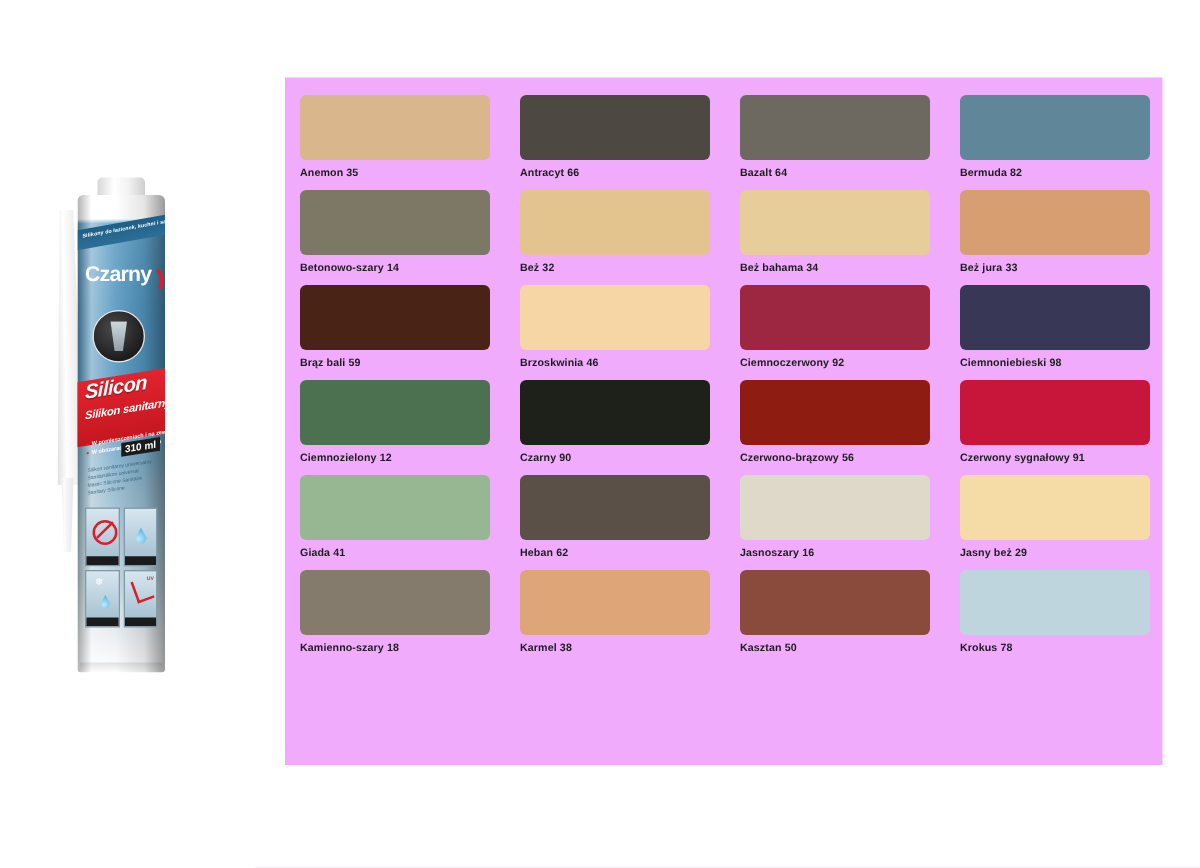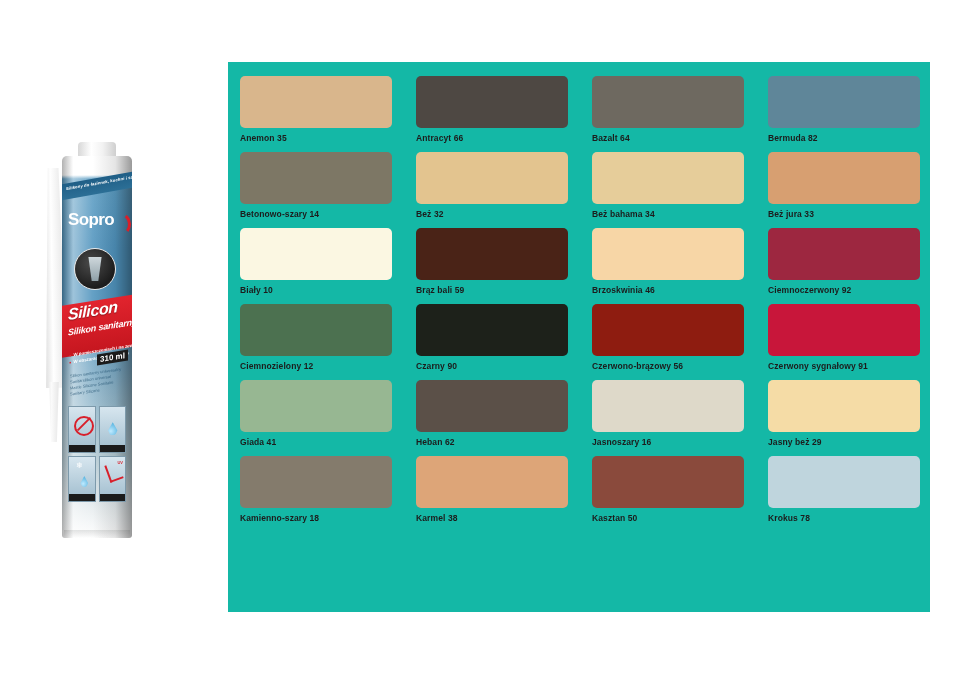--- a/index.html
+++ b/index.html
@@ -271,21 +271,21 @@
     border-radius: 0 0 4px 4px;
   }
 
   
   #palette-panel {
     position: absolute;
     left: 228px;
     top: 62px;
     width: 702px;
     height: 550px;
-    background: #14b8a6;
+    background: #f0abfc;
     box-sizing: border-box;
     padding: 14px 0 0 12px;
   }
   #palette-grid {
     display: grid;
     grid-template-columns: repeat(4, 176px);
     grid-auto-rows: 76px;
     column-gap: 0px;
     row-gap: 0px;
   }
@@ -321,21 +321,21 @@
 
     <div class="nozzle"></div>
     <div class="nozzle-tip"></div>
     <div class="cap"></div>
 
     <div class="body-tube">
 
       <div class="strip-top"></div>
       <div class="strip-top-text">Silikony do łazienek, kuchni i salonów</div>
 
-      <div class="brand">Sopro</div>
+      <div class="brand">Czarny</div>
       <div class="brand-swoosh"></div>
 
       <div class="seal">
         <div class="seal-inner"></div>
       </div>
 
       <div class="red-band"></div>
       <div class="silicon-title">Silicon</div>
       <div class="silicon-sub">Silikon sanitarny</div>
 
@@ -407,36 +407,36 @@
       </div>
       <div class="swatch-cell">
         <div class="swatch-chip" style="background: rgb(230, 205, 154);"></div>
         <div class="swatch-label">Beż bahama 34</div>
       </div>
       <div class="swatch-cell">
         <div class="swatch-chip" style="background: rgb(215, 159, 113);"></div>
         <div class="swatch-label">Beż jura 33</div>
       </div>
       <div class="swatch-cell">
-        <div class="swatch-chip" style="background: rgb(251, 247, 226);"></div>
-        <div class="swatch-label">Biały 10</div>
-      </div>
-      <div class="swatch-cell">
         <div class="swatch-chip" style="background: rgb(74, 35, 23);"></div>
         <div class="swatch-label">Brąz bali 59</div>
       </div>
       <div class="swatch-cell">
         <div class="swatch-chip" style="background: rgb(247, 214, 166);"></div>
         <div class="swatch-label">Brzoskwinia 46</div>
       </div>
       <div class="swatch-cell">
         <div class="swatch-chip" style="background: rgb(157, 39, 64);"></div>
         <div class="swatch-label">Ciemnoczerwony 92</div>
       </div>
       <div class="swatch-cell">
+        <div class="swatch-chip" style="background: rgb(56, 55, 85);"></div>
+        <div class="swatch-label">Ciemnoniebieski 98</div>
+      </div>
+      <div class="swatch-cell">
         <div class="swatch-chip" style="background: rgb(76, 113, 80);"></div>
         <div class="swatch-label">Ciemnozielony 12</div>
       </div>
       <div class="swatch-cell">
         <div class="swatch-chip" style="background: rgb(29, 33, 26);"></div>
         <div class="swatch-label">Czarny 90</div>
       </div>
       <div class="swatch-cell">
         <div class="swatch-chip" style="background: rgb(142, 28, 16);"></div>
         <div class="swatch-label">Czerwono-brązowy 56</div>

